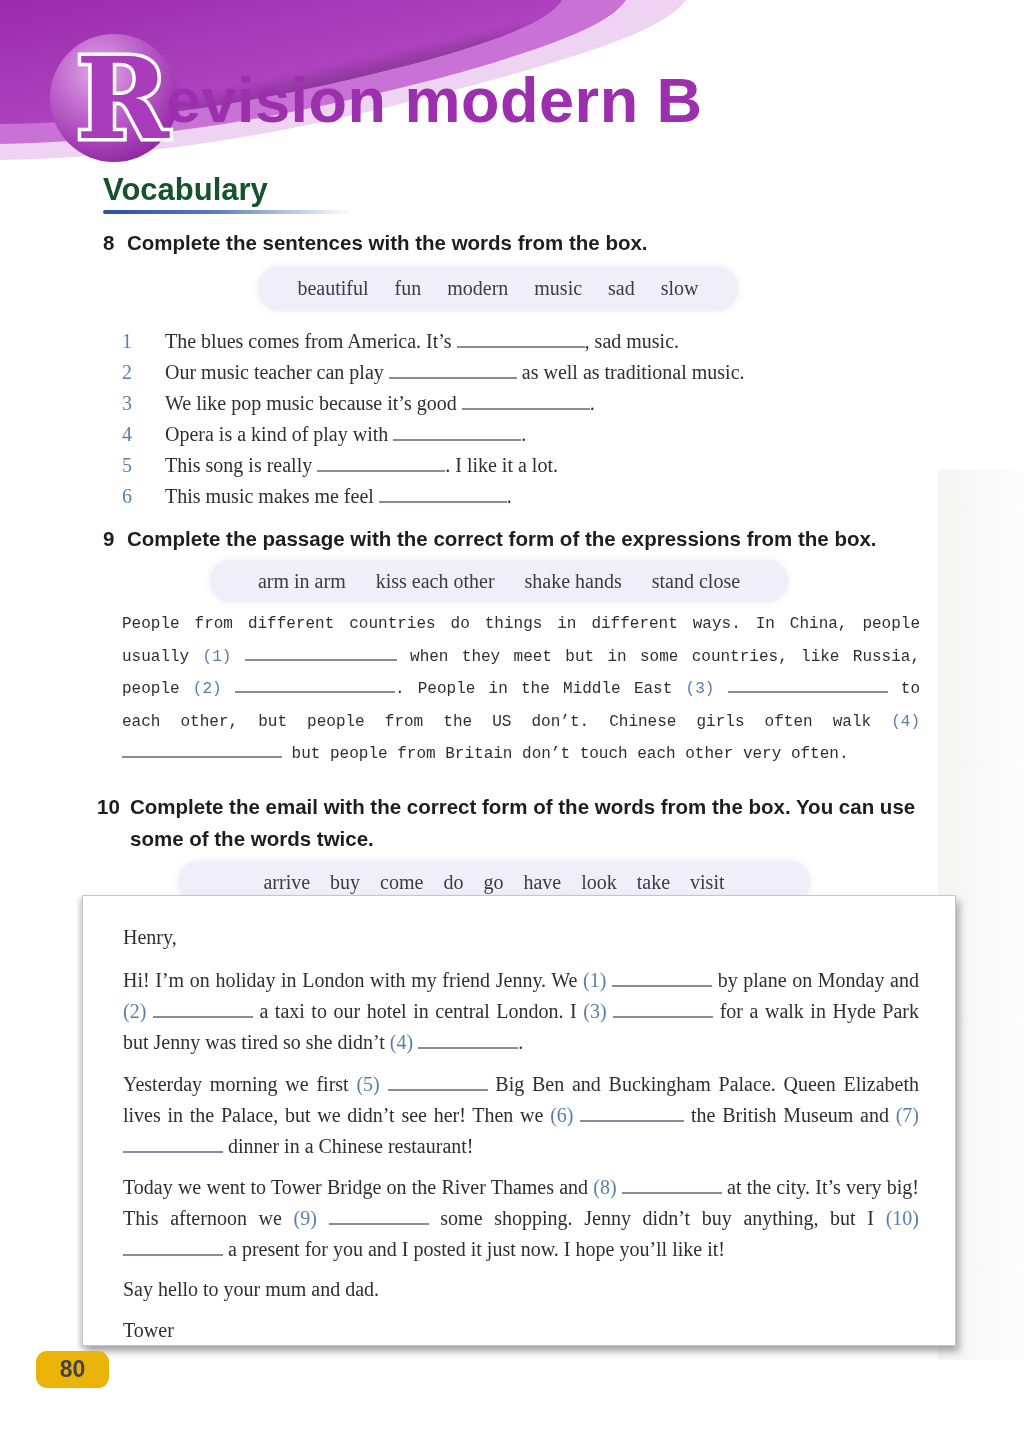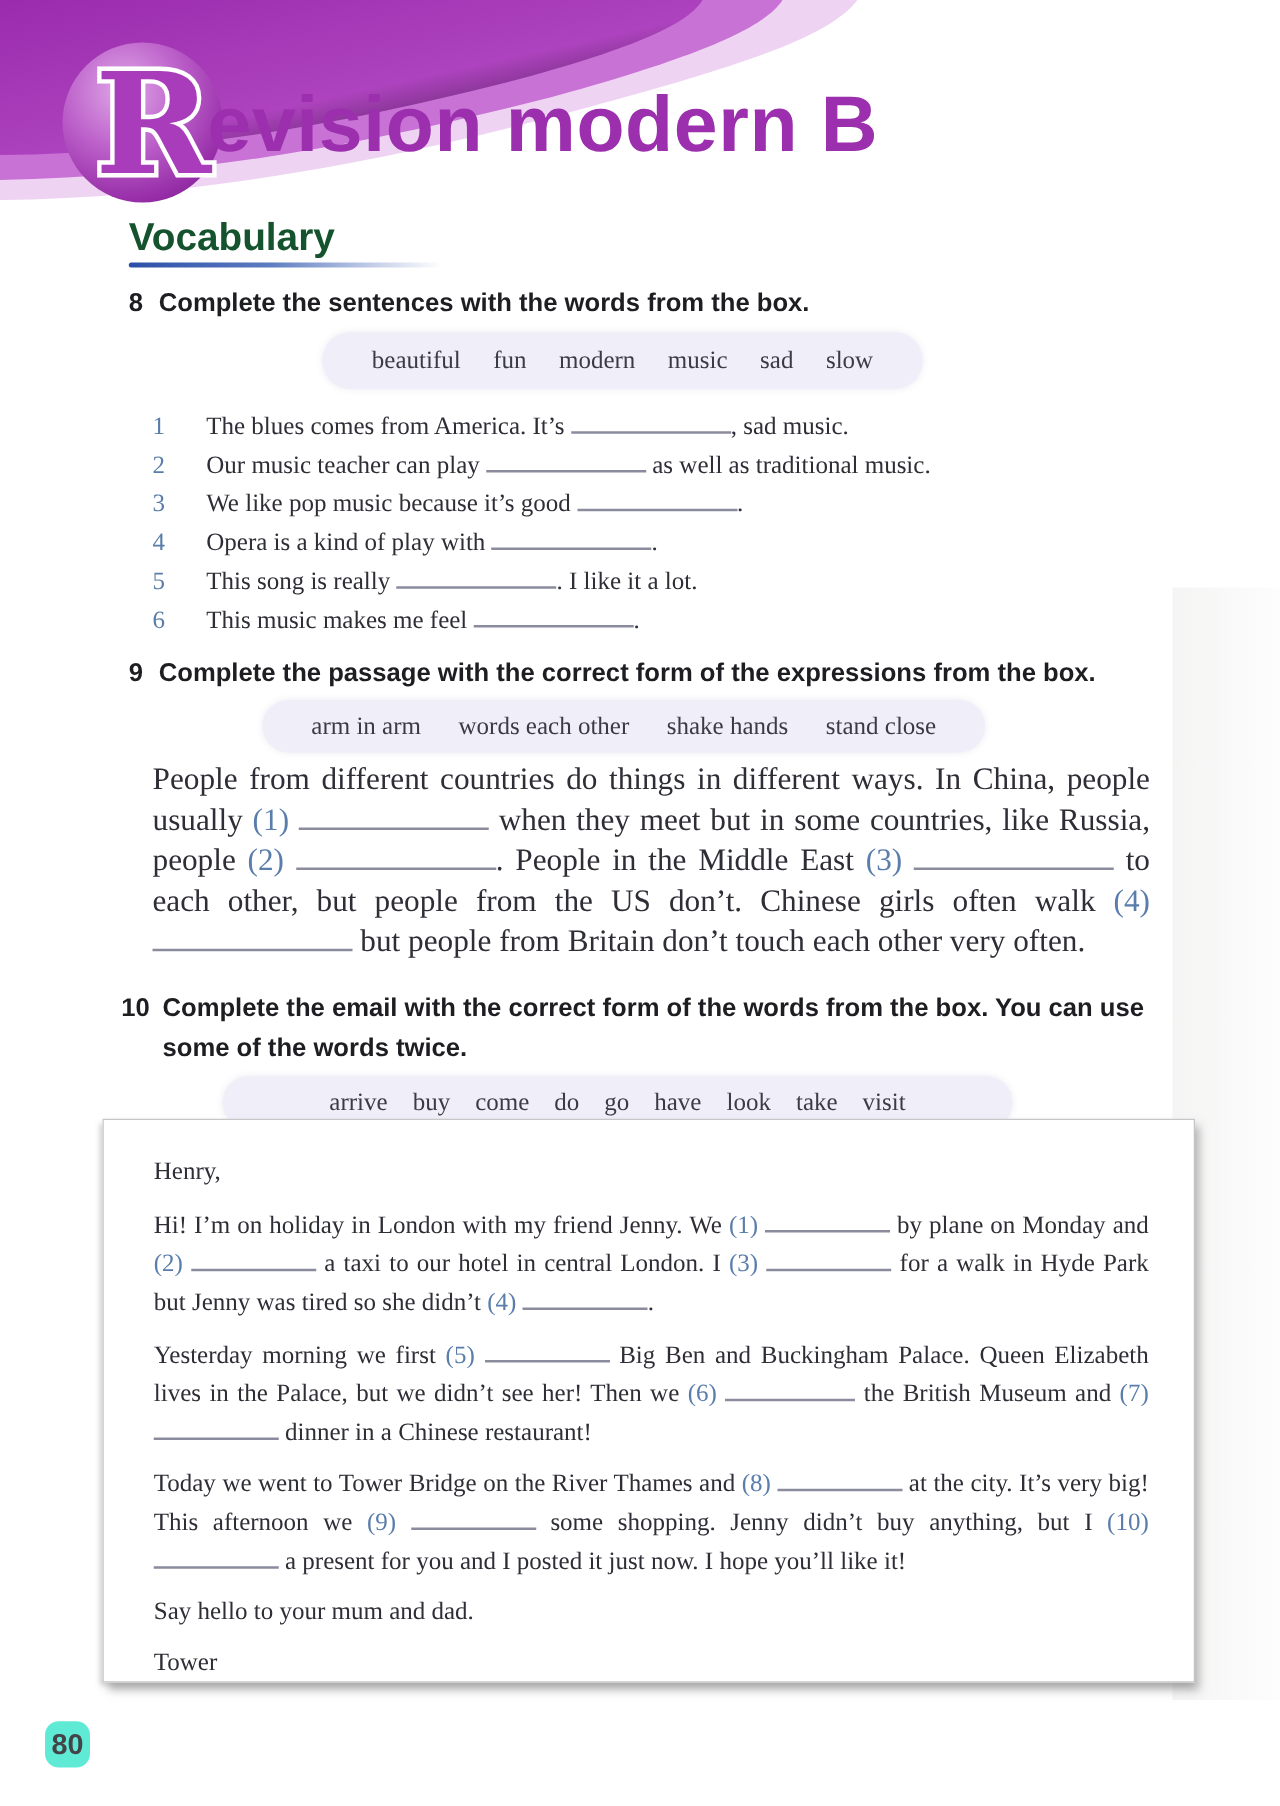--- a/index.html
+++ b/index.html
@@ -41,43 +41,43 @@
   .pill10 .pill-word{margin:0 10px;}
 
   
   .sentences{position:absolute;left:122px;top:326px;width:805px;}
   .sentence{display:flex;font-size:20px;line-height:31px;}
   .s-num{flex:0 0 23px;color:#5a7dab;}
   .s-body{flex:1 1 auto;margin-left:20px;}
 
   
   .passage{position:absolute;left:122px;top:608px;width:798px;
-      font-size:25px;line-height:32.5px;text-align:justify;}
+      font-size:16px;line-height:32.5px;text-align:justify;font-family:Liberation Mono, monospace;}
 
   
   .num{color:#5a7dab;}
   .blank{display:inline-block;border-bottom:2px solid #8b8b9e;height:15px;}
 
   
   .email-card{position:absolute;left:82px;top:895px;width:874px;height:451px;
       background:#ffffff;border:1px solid #c6c6c6;box-sizing:border-box;
       box-shadow:-3px 3px 4px rgba(140,140,140,0.35),4px 6px 7px rgba(110,110,110,0.5);
       padding:26px 36px 0 40px;}
   .email-greeting{font-size:20px;line-height:31px;}
   .email-p{font-size:20px;line-height:31px;text-align:justify;margin:0;}
   .p1{margin-top:12px;}
   .p2{margin-top:11px;}
   .p3{margin-top:10px;}
   .email-closing{font-size:20px;line-height:31px;margin-top:9px;}
   .email-signature{font-size:20px;line-height:31px;margin-top:10px;}
 
   
-  .page-badge{position:absolute;left:36px;top:1351px;width:36px;height:37px;
-      background:#5eead4;border-radius:11px;display:flex;align-items:center;justify-content:center;
-      font-family:"Liberation Sans",sans-serif;font-weight:700;font-size:23px;color:#444448;margin-top:26px;}
+  .page-badge{position:absolute;left:36px;top:1351px;width:73px;height:37px;
+      background:#eab308;border-radius:11px;display:flex;align-items:center;justify-content:center;
+      font-family:"Liberation Sans",sans-serif;font-weight:700;font-size:23px;color:#444448;}
   .scan-band{position:absolute;right:0;top:470px;width:86px;height:890px;
       background:linear-gradient(to right,rgba(150,150,145,0.10),rgba(150,150,145,0.02));}
 </style>
 </head>
 <body>
 
 <div id="page">
 
   <div class="scan-band"></div>
 
@@ -151,21 +151,21 @@
     </div>
   </div>
 
   <div class="ex-head ex9-head">
     <span class="head-num">9</span>
     <span class="head-text">Complete the passage with the correct form of the expressions from the box.</span>
   </div>
 
   <div class="pill pill9">
       <span class="pill-word">arm in arm</span>
-      <span class="pill-word">words each other</span>
+      <span class="pill-word">kiss each other</span>
       <span class="pill-word">shake hands</span>
       <span class="pill-word">stand close</span>
     </div>
 
   <div class="passage"><span>People from different countries do things in different ways. In China, people usually </span><span class="num">(1) </span><span class="blank" style="width: 152px;"></span><span> when they meet but in some countries, like Russia, people </span><span class="num">(2) </span><span class="blank" style="width: 160px;"></span><span>. People in the Middle East </span><span class="num">(3) </span><span class="blank" style="width: 160px;"></span><span> to each other, but people from the US don’t. Chinese girls often walk </span><span class="num">(4) </span><span class="blank" style="width: 160px;"></span><span> but people from Britain don’t touch each other very often.</span></div>
 
   <div class="ex-head ex10-head">
     <span class="head-num">10</span>
     <span class="head-text">Complete the email with the correct form of the words from the box. You can use some of the words twice.</span>
   </div>

